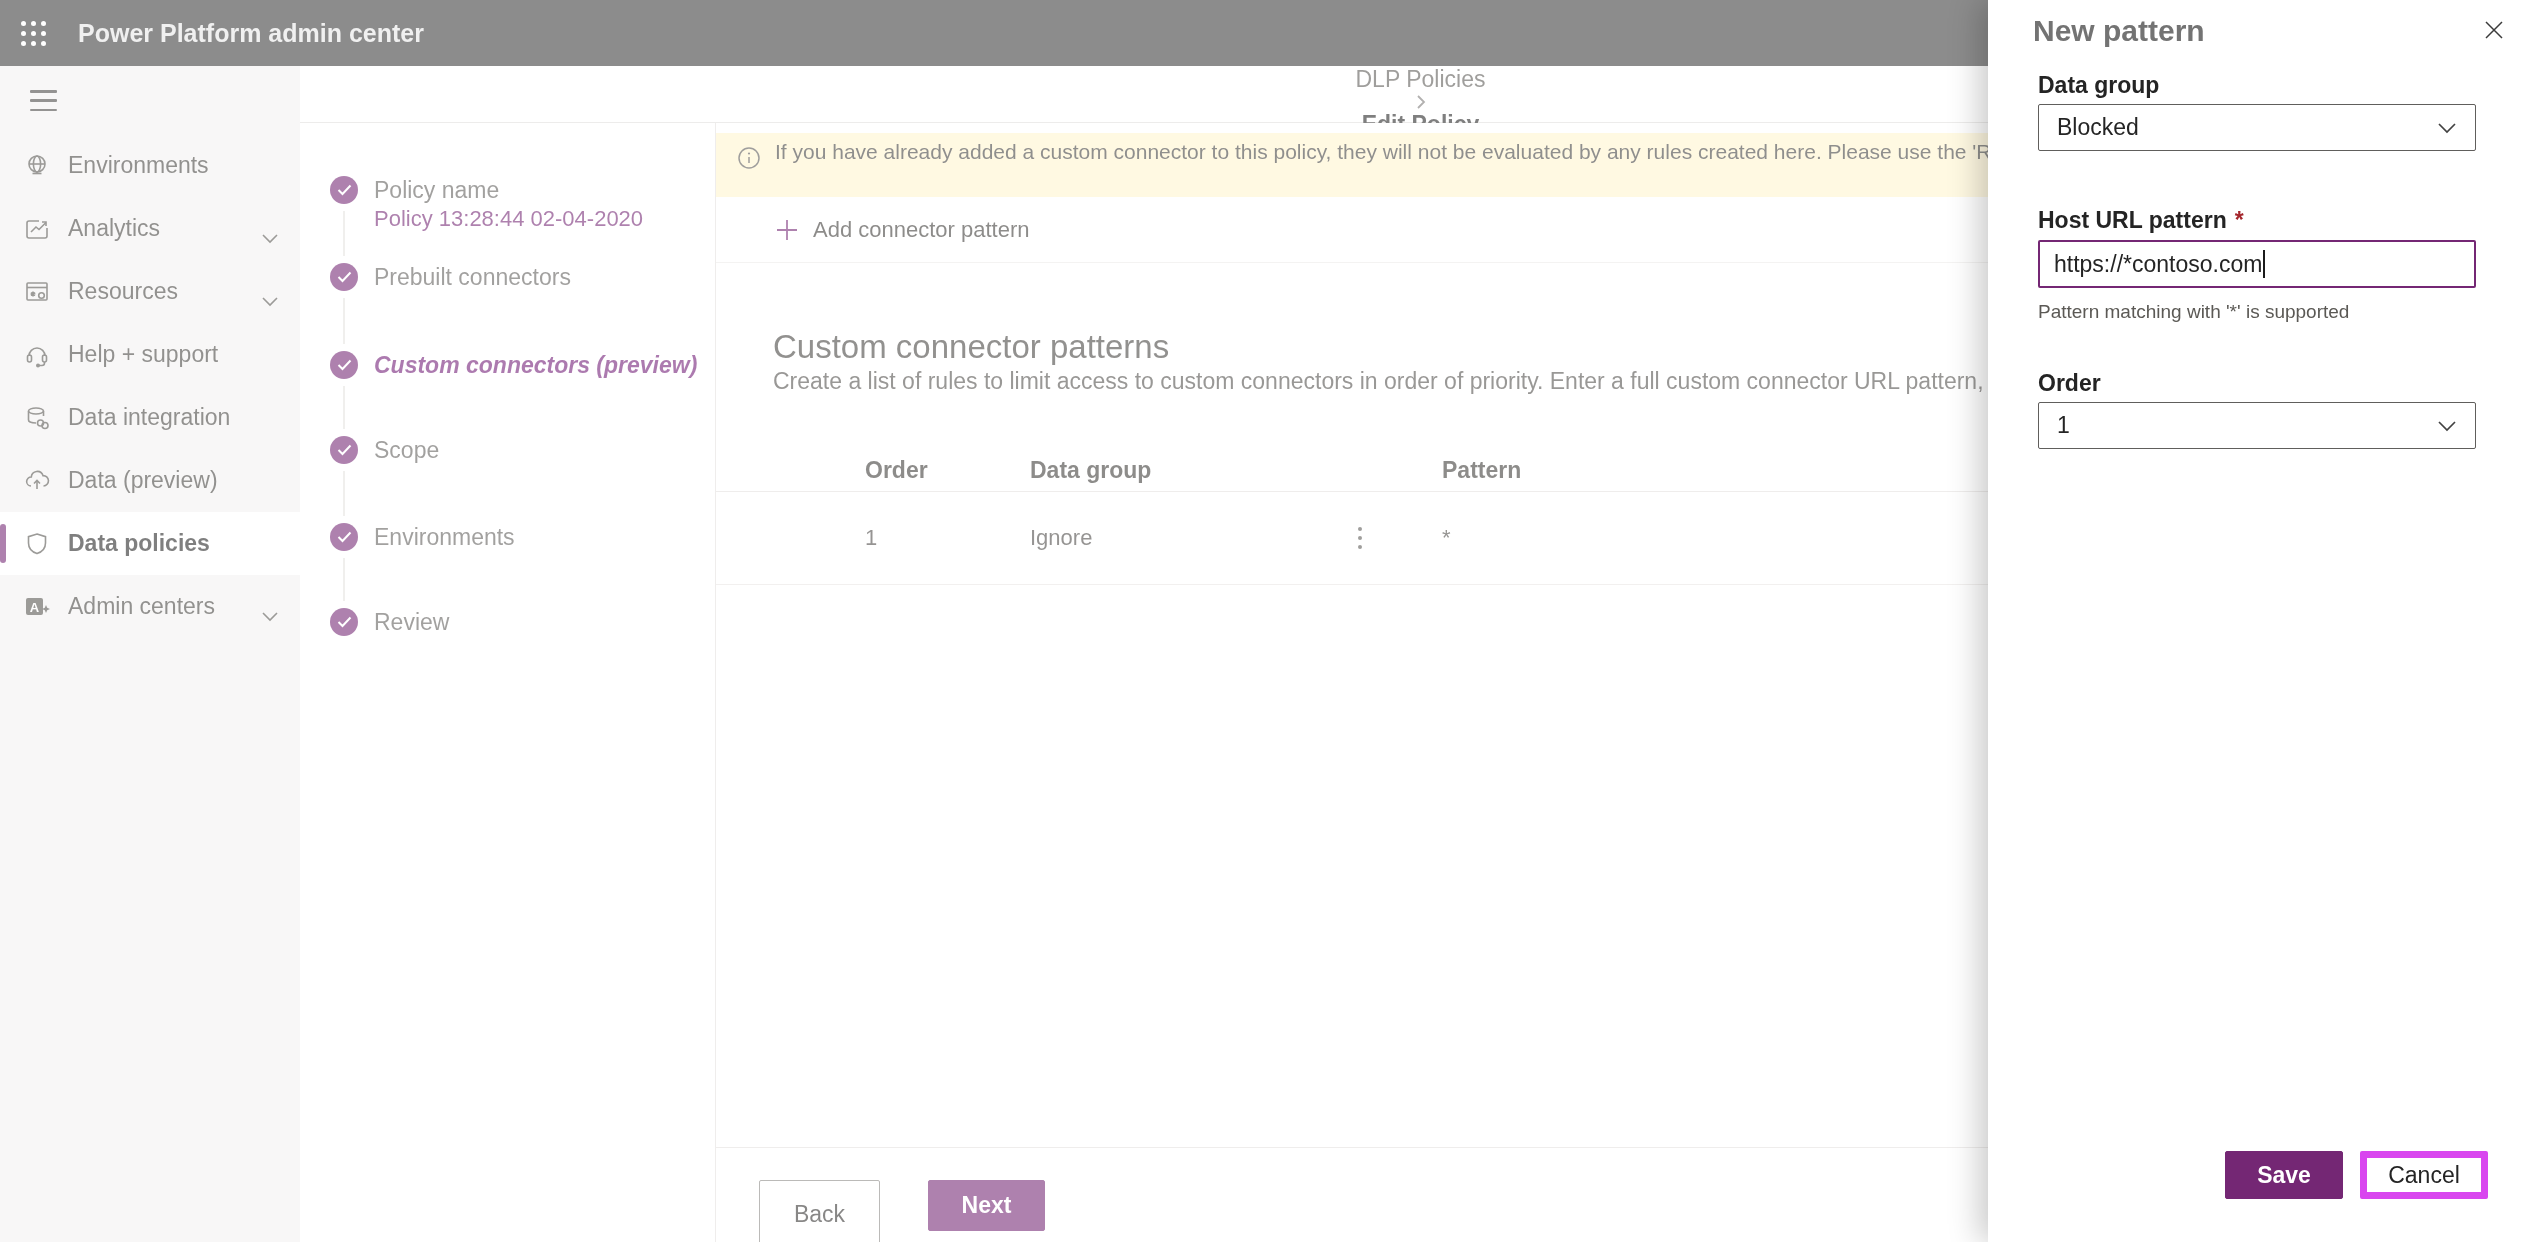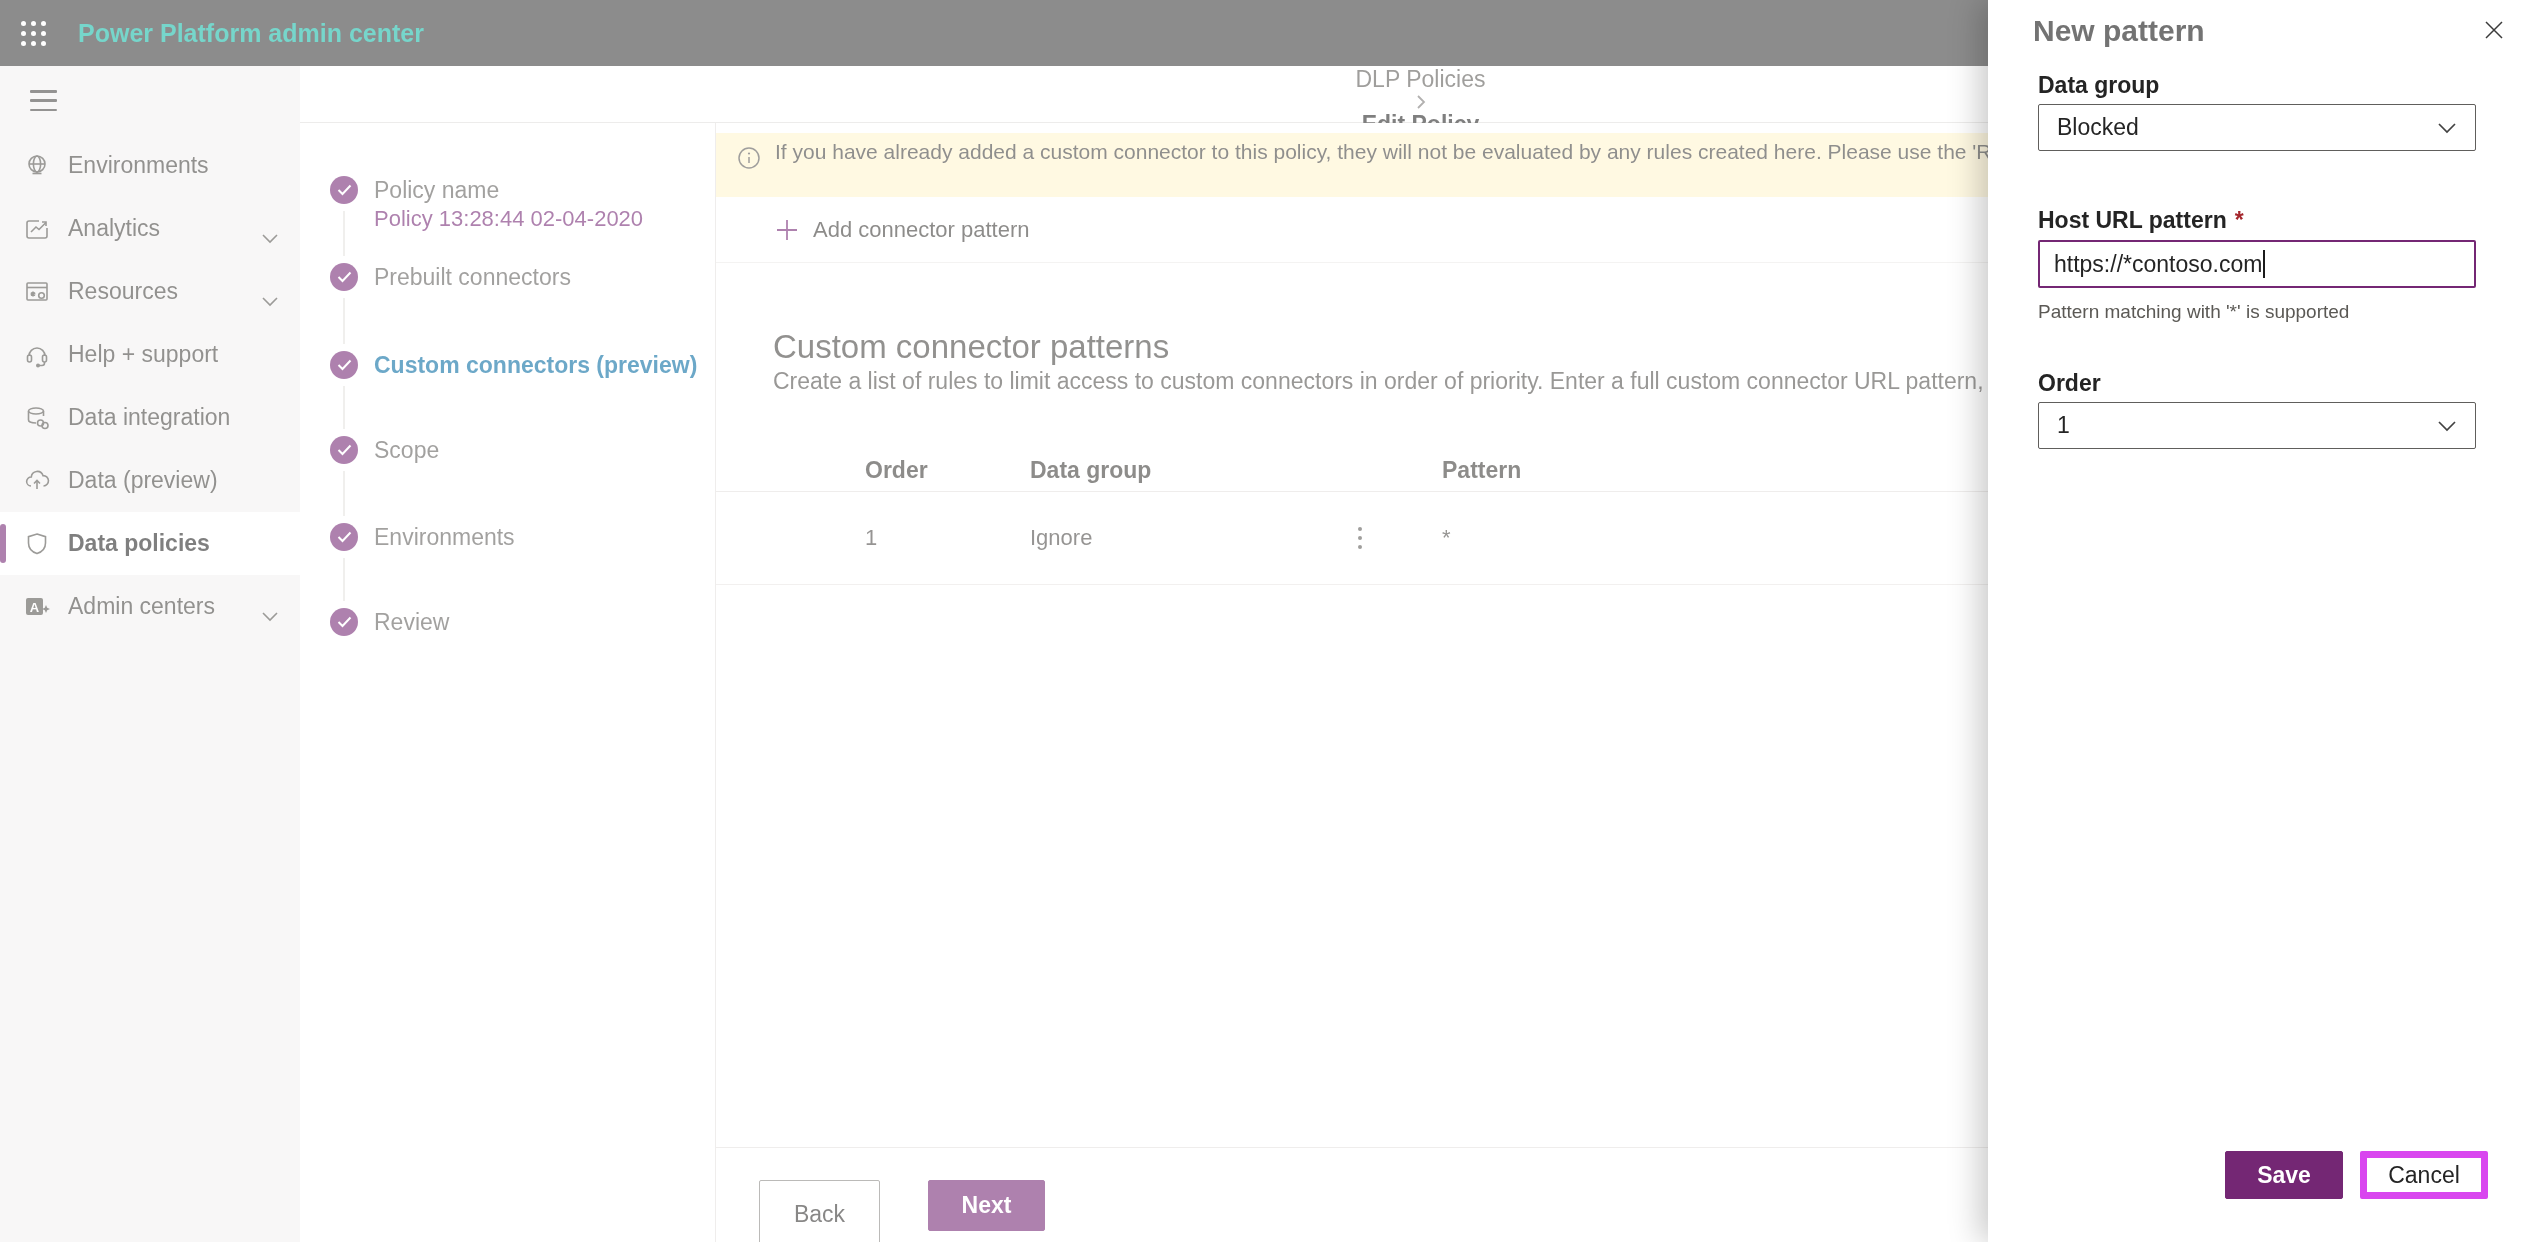--- a/index.html
+++ b/index.html
@@ -7,21 +7,21 @@
   body { font-family:"Liberation Sans","DejaVu Sans",sans-serif; color:#323130; }
   .app { position:relative; width:2526px; height:1242px; overflow:hidden; background:#fff; }
 
   
   .hdr { position:absolute; left:0; top:0; width:2526px; height:66px; background:#3a3a3a;
          display:flex; align-items:center; z-index:1; }
   .waffle { width:66px; height:66px; background:transparent; border:none; cursor:pointer;
             display:flex; align-items:center; justify-content:center; }
   .waffle .wgrid { display:grid; grid-template-columns:repeat(3,5px); grid-template-rows:repeat(3,5px); gap:5px; }
   .waffle .wgrid i { width:5px; height:5px; background:#fff; border-radius:50%; }
-  .hdr-title { color:#14b8a6; font-size:25px; font-weight:600; margin-left:12px;text-align:right; }
+  .hdr-title { color:#e5e5e5; font-size:25px; font-weight:600; margin-left:12px;text-align:right; }
 
   
   .side { position:absolute; left:0; top:66px; width:300px; height:1176px; background:#f3f2f1; z-index:1; }
   .burger { position:absolute; left:30px; top:24px; width:27px; height:21px; background:none; border:none; cursor:pointer;
             display:flex; flex-direction:column; justify-content:space-between; }
   .burger i { display:block; height:2.5px; background:#484644; border-radius:1px; }
   .nav-items { position:absolute; left:0; top:68px; width:300px; }
   .nav-item { position:relative; height:63px; display:flex; align-items:center; padding-left:22px; cursor:pointer;
               font-size:23px; color:#44423f; }
   .nav-item.sel { background:#fff; font-weight:600; color:#242424; }
@@ -38,21 +38,21 @@
   .crumb-chev { margin:0 12px; color:#7a7876; display:flex; }
   .crumb2 { font-size:23px; font-weight:600; color:#242424; }
 
   
   .wiz { position:absolute; left:300px; top:123px; width:416px; height:1119px; background:#fff;
          border-right:1px solid #e3e1df; z-index:1; }
   .step { position:absolute; left:0; right:0; height:30px; cursor:pointer; }
   .dot { position:absolute; left:30px; top:0; width:28px; height:28px; border-radius:50%; background:#742774;
          display:flex; align-items:center; justify-content:center; }
   .slb { position:absolute; left:74px; top:0; font-size:23px; line-height:28px; color:#5f5d5b; white-space:nowrap; }
-  .step.current .slb { font-weight:600; color:#0369a1; }
+  .step.current .slb { font-weight:600; color:#701a75;font-style:italic; }
   .ssub { position:absolute; left:74px; top:30px; font-size:22px; line-height:26px; color:#742774; white-space:nowrap; }
   .sline { position:absolute; left:43px; width:2px; background:#e5e3e1; }
 
   
   .content { position:absolute; left:716px; top:123px; width:1810px; height:1119px; background:#fff; z-index:1; }
   .banner { position:absolute; left:0; top:10px; right:0; height:64px; background:#fff4ce; display:flex; }
   .binfo { position:absolute; left:21px; top:13px; width:24px; height:24px; color:#5b5955; }
   .btxt { position:absolute; left:59px; top:5px; right:8px; font-size:21px; line-height:27px; color:#3f3e3c; }
   .b1 { white-space:nowrap; overflow:hidden; }
   .b2 { white-space:nowrap; overflow:hidden; }

